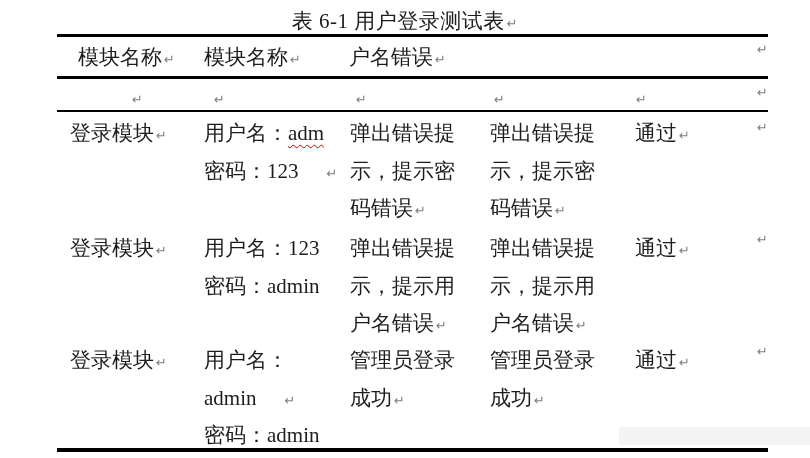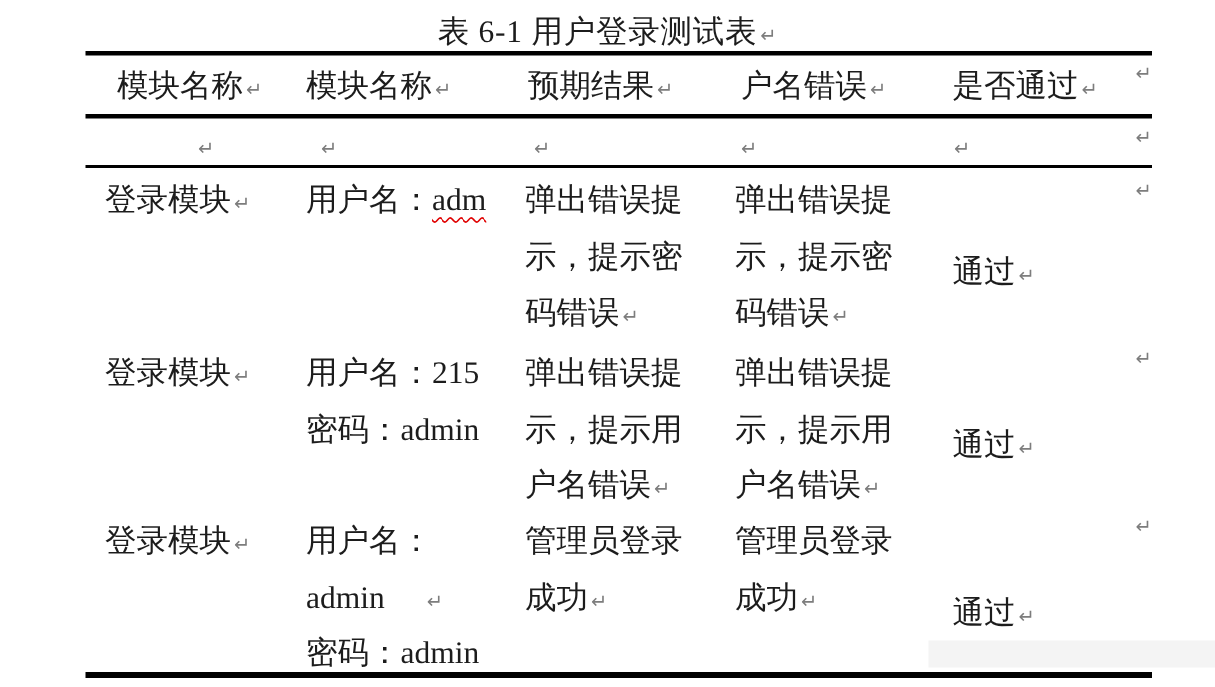--- a/index.html
+++ b/index.html
@@ -24,21 +24,21 @@
   .header-row{display:flex;height:39px;align-items:center;font-size:21px;}
   .empty-row{display:flex;height:31px;}
   .data-row{display:flex;align-items:flex-start;font-size:21px;}
 
   .c1{width:140px;}.c2{width:140px;}.c3{width:145px;}.c4{width:142px;}.c5{width:144px;}
   .cell{box-sizing:border-box;padding-top:8px;}
   .c1.cell{padding-left:13px;}
   .c2.cell{padding-left:7px;}
   .c3.cell{padding-left:13px;}
   .c4.cell{padding-left:8px;}
-  .c5.cell{padding-left:11px;margin-top:48px;}
+  .c5.cell{padding-left:11px;}
 
   .hcell{box-sizing:border-box;white-space:nowrap;}
   .hcell.c1{padding-left:21px;}
   .hcell.c2{padding-left:7px;}
   .hcell.c3{padding-left:15px;}
   .hcell.c4{padding-left:12px;}
   .hcell.c5{padding-left:11px;}
 
   .ecell{box-sizing:border-box;padding-top:11px;}
   .ecell.c1{padding-left:73px;}
@@ -82,61 +82,60 @@
 
   <div class="doc-title">
     <span>表 6-1 用户登录测试表</span><span class="pilcrow">↵</span>
   </div>
 
   <div class="table-wrap">
     <div class="rule thick"></div>
     <div class="header-row" id="header-row">
         <div class="hcell c1"><span>模块名称</span><span class="pilcrow">↵</span></div>
         <div class="hcell c2"><span>模块名称</span><span class="pilcrow">↵</span></div>
-        <div class="hcell c3"><span>预期结果</span><span class="pilcrow">↵</span></div>
         <div class="hcell c4"><span>户名错误</span><span class="pilcrow">↵</span></div>
-        <div class="hcell c5"><span>是否通过</span><span class="pilcrow">↵</span></div>
       </div>
     <div class="rule thick"></div>
     <div class="empty-row" id="empty-row">
         <div class="ecell c1"><span class="pilcrow">↵</span></div>
         <div class="ecell c2"><span class="pilcrow">↵</span></div>
         <div class="ecell c3"><span class="pilcrow">↵</span></div>
         <div class="ecell c4"><span class="pilcrow">↵</span></div>
         <div class="ecell c5"><span class="pilcrow">↵</span></div>
       </div>
     <div class="rule thin"></div>
     <div id="data-rows">
         <div class="data-row" style="height: 115px;">
           <div class="cell c1">
             <div class="line">登录模块<span class="pilcrow">↵</span></div>
           </div>
           <div class="cell c2">
             <div class="line">用户名：<span class="misspelled">adm</span></div>
+            <div class="line">密码：123<span class="pilcrow gap">↵</span></div>
           </div>
           <div class="cell c3">
             <div class="line">弹出错误提</div>
             <div class="line">示，提示密</div>
             <div class="line">码错误<span class="pilcrow">↵</span></div>
           </div>
           <div class="cell c4">
             <div class="line">弹出错误提</div>
             <div class="line">示，提示密</div>
             <div class="line">码错误<span class="pilcrow">↵</span></div>
           </div>
           <div class="cell c5">
             <div class="line">通过<span class="pilcrow">↵</span></div>
           </div>
         </div>
         <div class="data-row" style="height: 112px;">
           <div class="cell c1">
             <div class="line">登录模块<span class="pilcrow">↵</span></div>
           </div>
           <div class="cell c2">
-            <div class="line">用户名：215</div>
+            <div class="line">用户名：123</div>
             <div class="line">密码：admin</div>
           </div>
           <div class="cell c3">
             <div class="line">弹出错误提</div>
             <div class="line">示，提示用</div>
             <div class="line">户名错误<span class="pilcrow">↵</span></div>
           </div>
           <div class="cell c4">
             <div class="line">弹出错误提</div>
             <div class="line">示，提示用</div>

